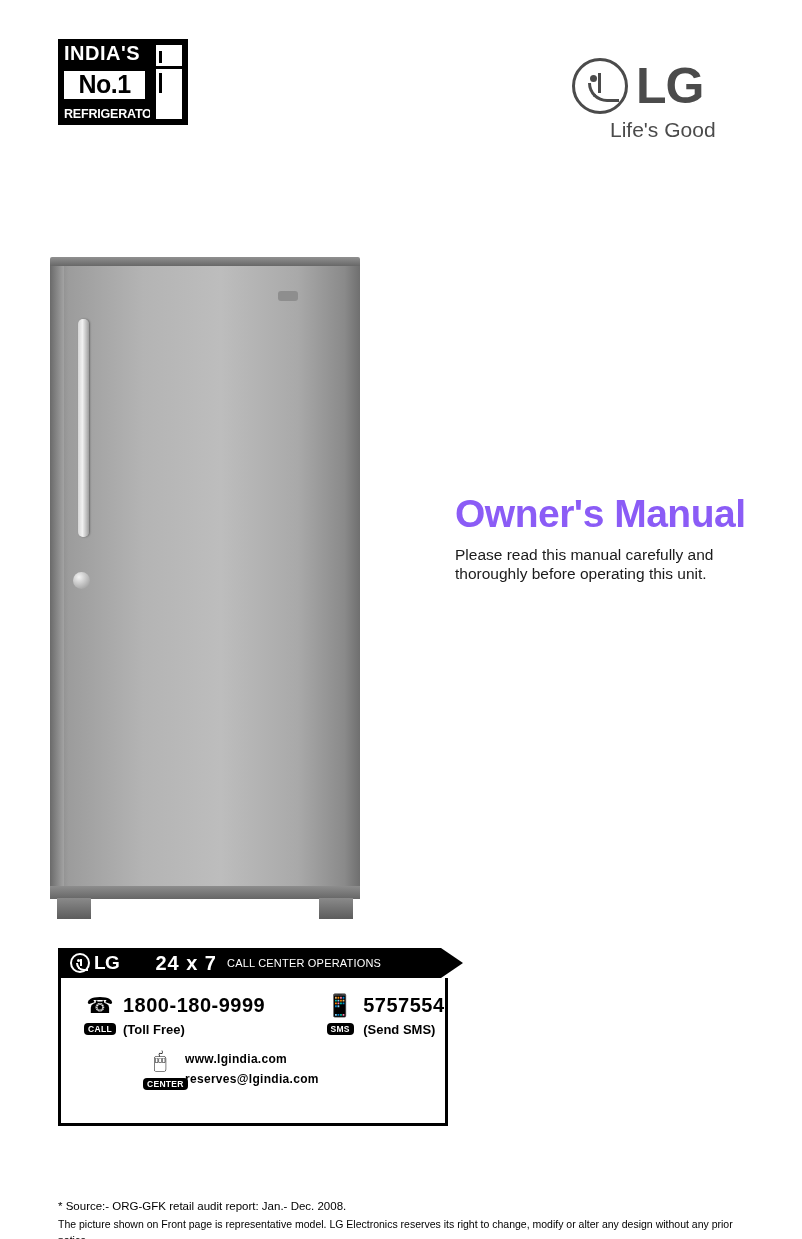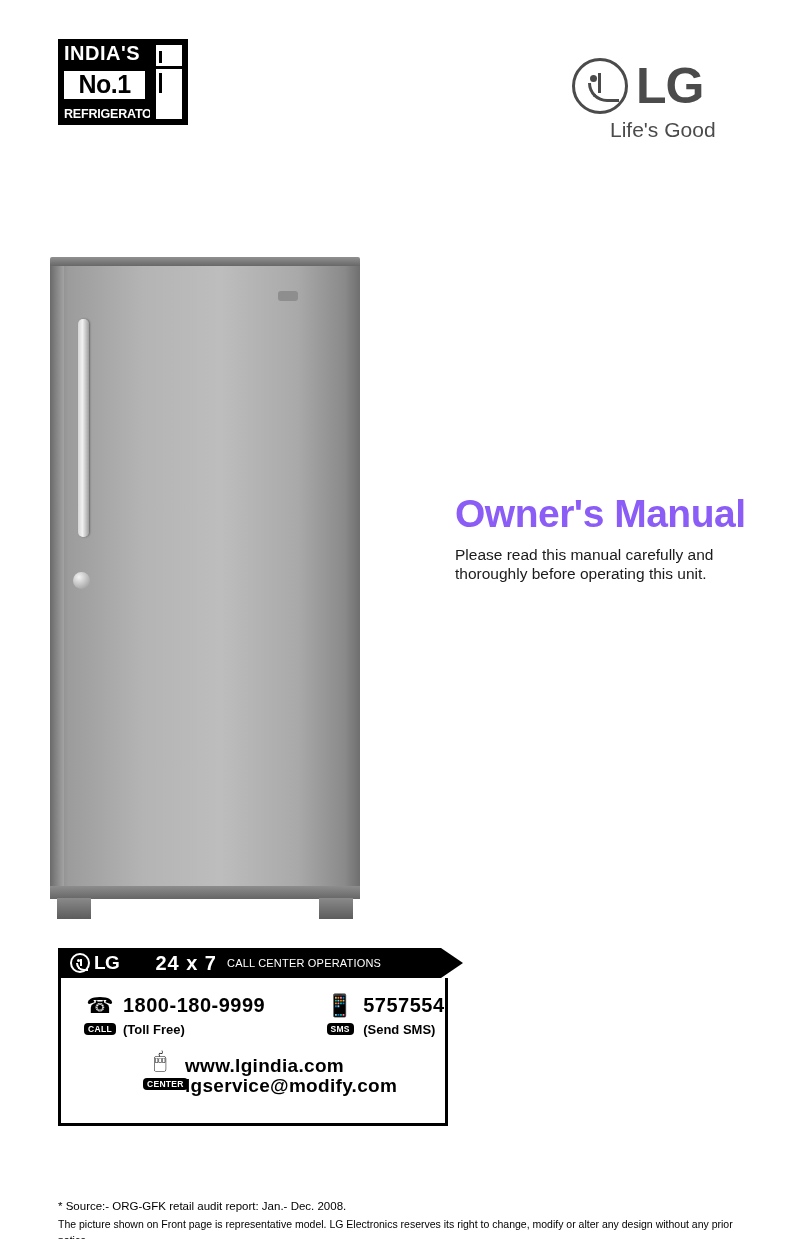--- a/index.html
+++ b/index.html
@@ -392,24 +392,23 @@
     display: block;
   }
   .cc-web {
     display: flex;
     align-items: flex-start;
     padding: 12px 0 0 82px;
   }
   .cc-weblines {
     margin-left: 8px;
     font-weight: bold;
-    font-size: 19px;
+    font-size: 12px;
     line-height: 20px;
     letter-spacing: 0.3px;
-    margin-top: 7px;
   }
 
   
   .footnotes {
     position: absolute;
     left: 58px;
     top: 1198px;
     width: 700px;
   }
   .fn1 {
@@ -504,21 +503,21 @@
         </div>
       </div>
     </div>
     <div class="cc-web">
       <div class="icon-box">
         <span class="icon-glyph">🖱</span>
         <span class="icon-tag">CENTER</span>
       </div>
       <div class="cc-weblines">
         <div>www.lgindia.com</div>
-        <div>lgservice@modify.com</div>
+        <div>reserves@lgindia.com</div>
       </div>
     </div>
   </div>
 </div>
 
 <div class="footnotes">
   <div class="fn1">* Source:- ORG-GFK retail audit report: Jan.- Dec. 2008.</div>
   <div class="fn2">The picture shown on Front page is representative model. LG Electronics reserves its right to change, modify or alter any design without any prior notice.</div>
 </div>
 

